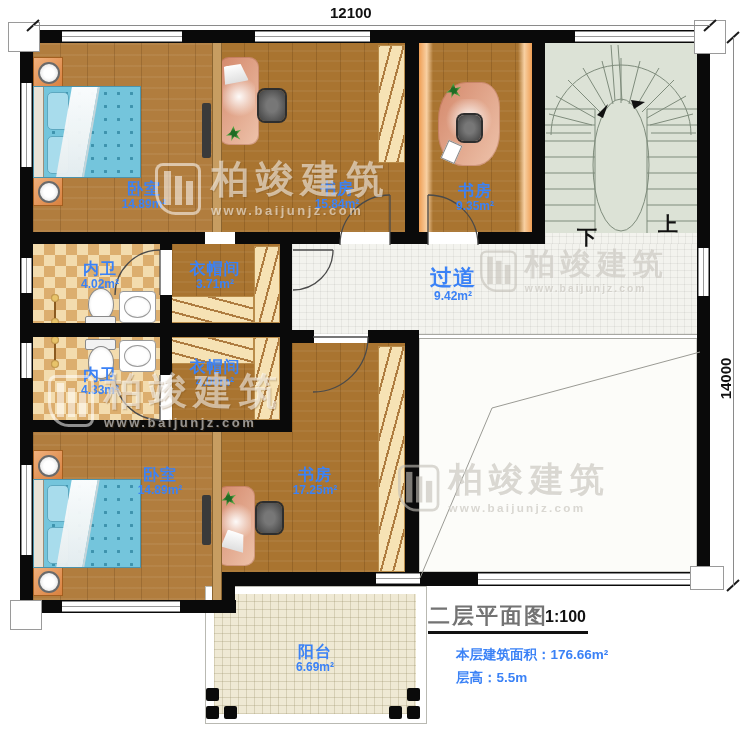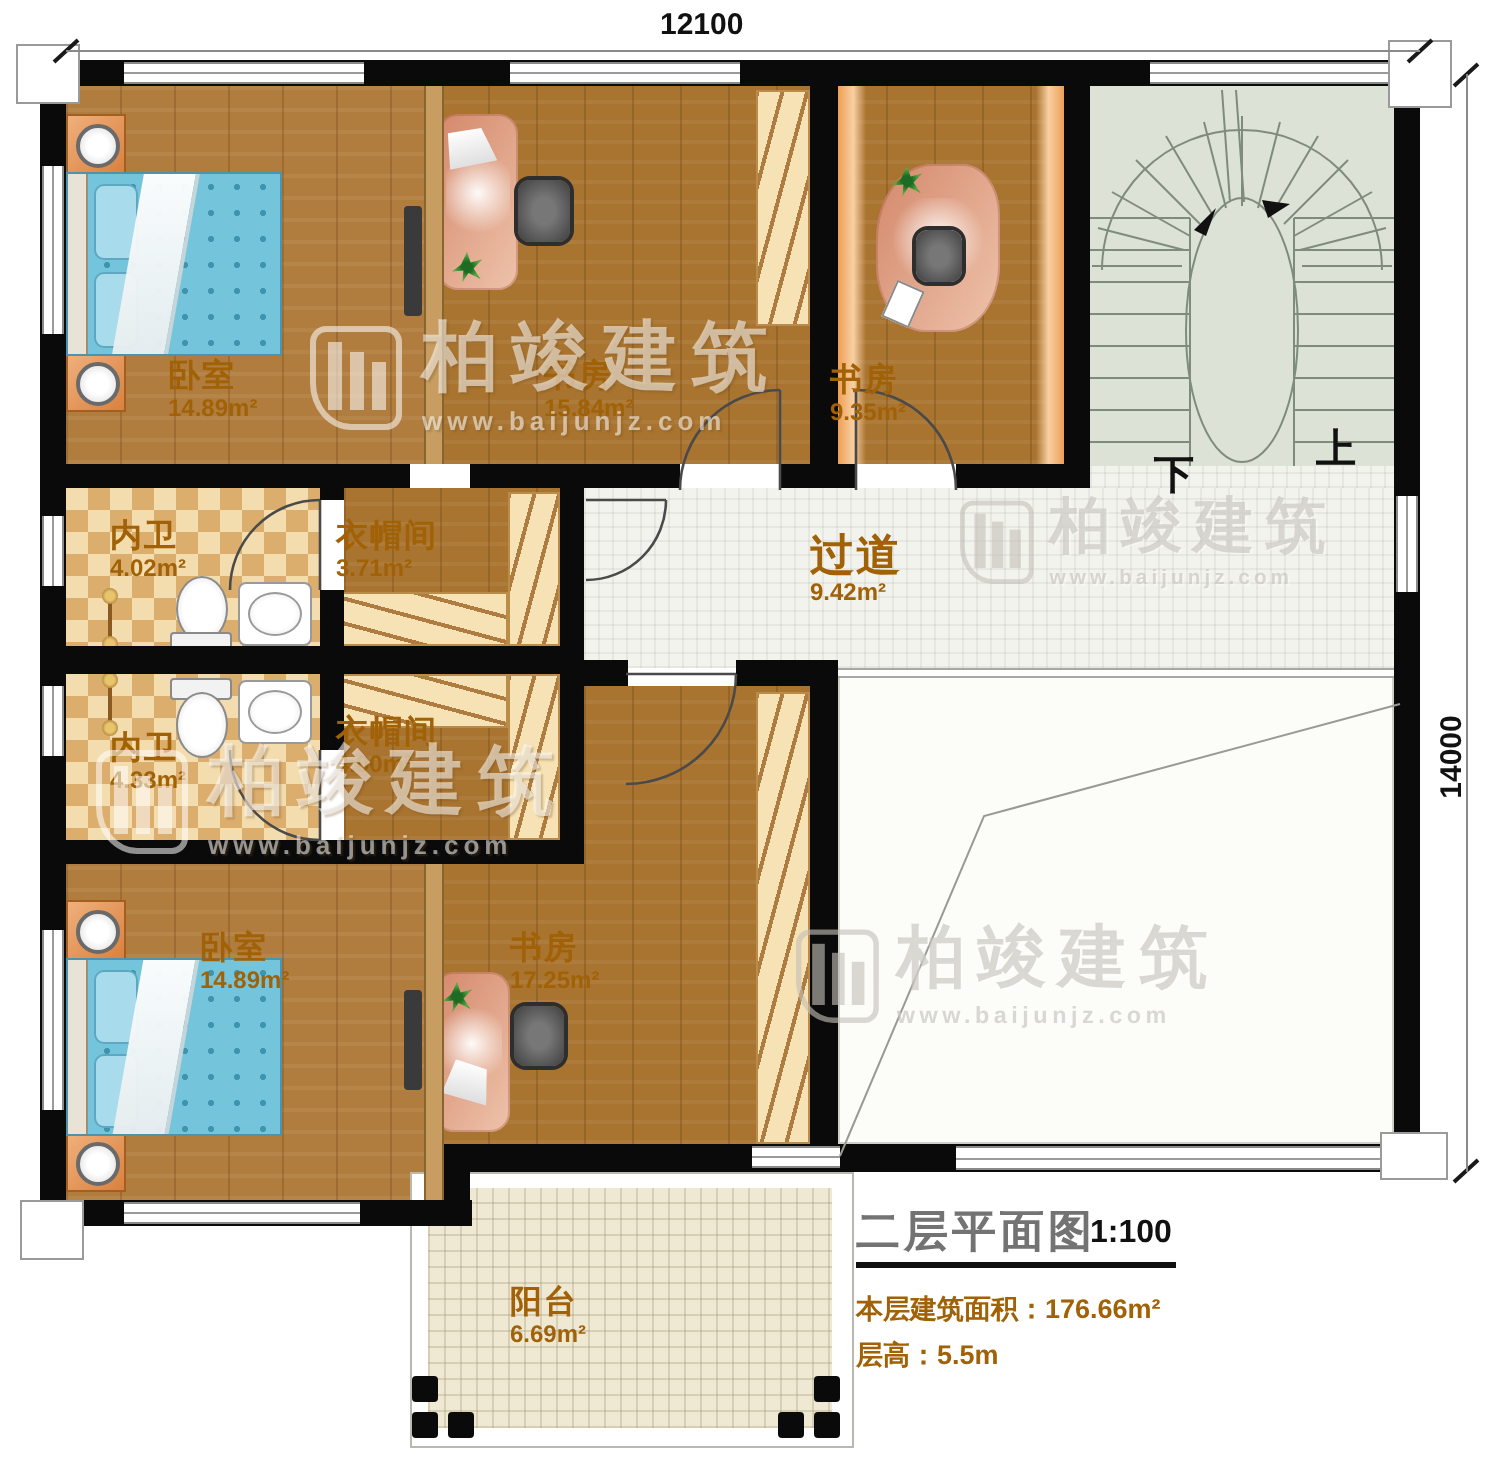--- a/index.html
+++ b/index.html
@@ -62,42 +62,42 @@
     clip-path:polygon(50% 0,62% 35%,100% 25%,72% 55%,95% 90%,55% 70%,35% 100%,38% 62%,0 65%,30% 42%);}
   .kbd{position:absolute;width:13px;height:18px;background:#fff;border:1px solid #8a8a8a;transform:rotate(24deg);}
   .toilet-bowl{position:absolute;background:radial-gradient(#fff 55%,#d9d9d9);border:1px solid #8a8a8a;border-radius:50%;}
   .toilet-tank{position:absolute;background:#f2f2f2;border:1px solid #8a8a8a;border-radius:2px;}
   .sink{position:absolute;background:#fff;border:1px solid #999;border-radius:4px;}
   .sink .oval{position:absolute;left:4px;top:4px;right:4px;bottom:4px;border:1px solid #9a9a9a;border-radius:50%;
     background:radial-gradient(#fff 55%,#e2e2e2);}
   .bar{position:absolute;width:2px;background:#8a5a20;}
   .bar i{position:absolute;left:-3px;width:8px;height:8px;background:radial-gradient(#e8c46a 40%,#8a5a20);border-radius:50%;}
   
-  .lbl{position:absolute;text-align:left;color:#a16207;line-height:1.15;}
+  .lbl{position:absolute;text-align:center;color:#3b82f6;line-height:1.15;}
   .lbl .rname{font-size:16px;font-weight:bold;letter-spacing:1px;}
   .lbl .rarea{font-size:12px;font-weight:bold;}
   .stairlbl{position:absolute;font-size:20px;font-weight:bold;color:#111;}
   
   .wm{position:absolute;display:flex;align-items:center;gap:10px;pointer-events:none;}
   .wm.light{color:rgba(255,255,255,.55);text-shadow:1px 1px 1px rgba(120,80,30,.3);}
   .wm.gray{color:rgba(196,192,184,.62);text-shadow:1px 1px 1px rgba(255,255,255,.45);}
   .wm-icon{width:40px;height:46px;border:3px solid currentColor;border-radius:8px 8px 8px 45%;
     background:linear-gradient(currentColor,currentColor) 6px 5px/7px 34px no-repeat,
       linear-gradient(currentColor,currentColor) 17px 10px/7px 29px no-repeat,
       linear-gradient(currentColor,currentColor) 28px 15px/7px 24px no-repeat;}
   .wm-name{font-size:38px;font-weight:bold;letter-spacing:7px;line-height:1;}
   .wm-url{font-size:13px;font-weight:bold;letter-spacing:2.5px;margin-top:5px;}
   
   .dimline{position:absolute;background:#8a8a8a;}
   .dimtext{position:absolute;font-size:15px;font-weight:bold;color:#111;}
   .dimtext.vert{transform:rotate(-90deg);transform-origin:center;}
   .tb-title{position:absolute;font-size:22px;font-weight:bold;color:#737373;letter-spacing:2px;}
   .tb-scale{position:absolute;font-size:16px;font-weight:bold;color:#111;}
   .tb-line{position:absolute;background:#111;}
-  .tb-info{position:absolute;font-size:13.5px;font-weight:bold;color:#a16207;}
+  .tb-info{position:absolute;font-size:13.5px;font-weight:bold;color:#3b82f6;margin-left:28px;}
   svg{position:absolute;left:0;top:0;}
 </style>
 </head>
 <body>
 
 <div id="canvas">
 
   <div class="wood1" style="left:33px;top:43px;width:179px;height:189px;"></div>
   <div class="wood2" style="left:220px;top:43px;width:185px;height:189px;"></div>
   <div class="wood2" style="left:419px;top:43px;width:113px;height:189px;"></div>

